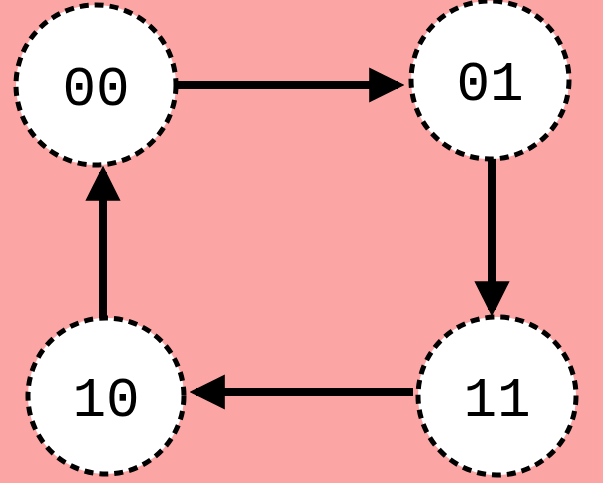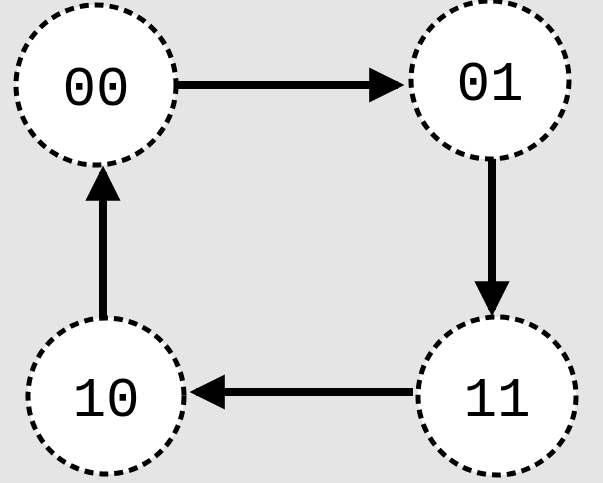--- a/index.html
+++ b/index.html
@@ -4,21 +4,21 @@
 <style>
   html, body {
     margin: 0;
     padding: 0;
     background: #ffffff;
   }
   .stage {
     position: relative;
     width: 603px;
     height: 483px;
-    background: #e5e5e5;
+    background: #fca5a5;
     overflow: hidden;
   }
   svg { display: block; }
   .node-circle {
     fill: #ffffff;
     stroke: #000000;
     stroke-width: 5;
     stroke-dasharray: 9 6;
   }
   .node-label {

